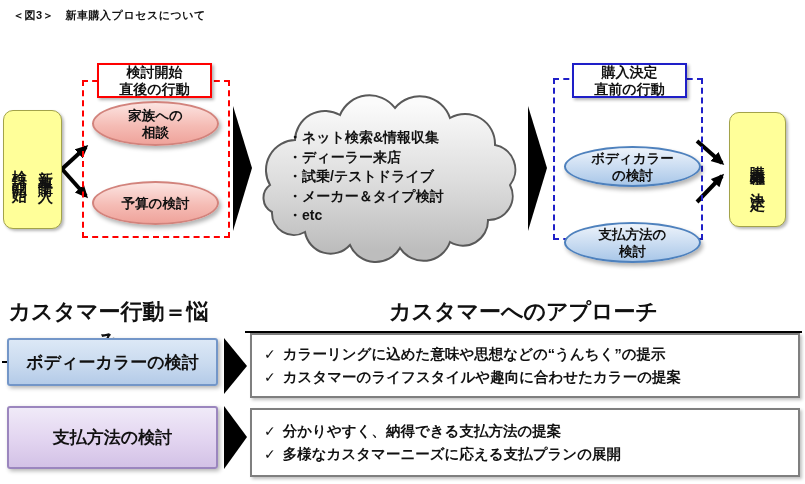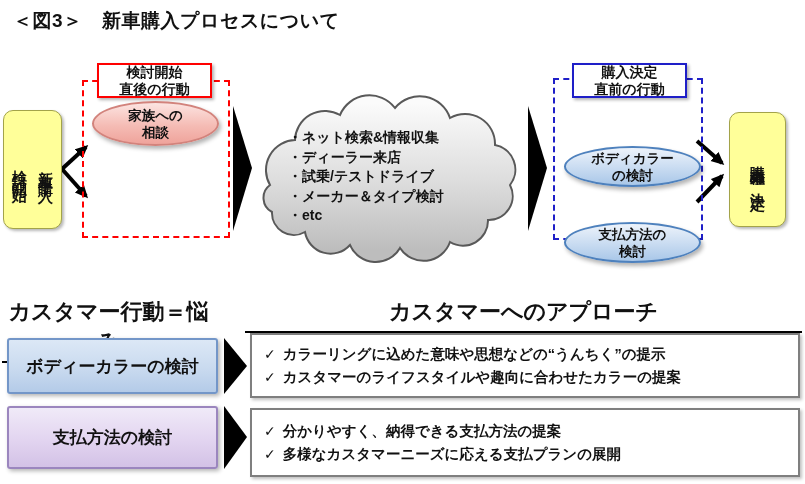--- a/index.html
+++ b/index.html
@@ -5,21 +5,21 @@
   html,body{margin:0;padding:0;background:#ffffff;}
   #canvas{
     position:relative;width:805px;height:484px;background:#ffffff;
     font-family:"Liberation Sans","DejaVu Sans",sans-serif;color:#111;overflow:hidden;
   }
   .abs{position:absolute;box-sizing:border-box;}
   .pre{white-space:pre-line;}
   .ctr{display:flex;align-items:center;justify-content:center;text-align:center;}
 
   
-  .title{left:13px;top:8px;width:500px;font-size:19px;font-weight:bold;letter-spacing:.5px;}
+  .title{left:13px;top:8px;width:500px;font-size:11px;font-weight:bold;letter-spacing:.5px;}
 
   
   #shape-layer{position:absolute;left:0;top:0;}
 
   
   .ybox{background:#FFFF99;border:1.5px solid #A3A34A;border-radius:10px;
         box-shadow:2px 2px 3px rgba(0,0,0,.28);}
   .vtext{writing-mode:vertical-rl;text-orientation:upright;white-space:pre;
          font-weight:bold;font-size:15px;}
   .vstart{letter-spacing:6px;line-height:26px;}
@@ -53,21 +53,21 @@
 
   
   .hdr{font-weight:bold;font-size:22px;text-align:center;border-bottom:2.5px solid #000;
        padding-bottom:4px;}
   .hdr-left{left:2px;top:297px;width:213px;}
   .hdr-right{left:245px;top:297px;width:557px;}
 
   
   .topic{border-radius:3px;font-weight:bold;font-size:17px;
          box-shadow:2px 2px 4px rgba(0,0,0,.3);}
-  .topic-blue{left:7px;top:338px;width:211px;height:56px;
+  .topic-blue{left:7px;top:338px;width:211px;height:48px;
       background:linear-gradient(180deg,#DCE8F6 0%,#C9DAEF 55%,#B4CBE8 100%);
       border:2px solid #7396C8;}
   .topic-purple{left:7px;top:406px;width:211px;height:63px;
       background:linear-gradient(180deg,#F0EAF8 0%,#E2D4F0 55%,#D3C2E6 100%);
       border:2px solid #9B86BE;}
 
   
   .approach{background:#ffffff;border:2px solid #7F7F7F;box-shadow:2px 2px 3px rgba(0,0,0,.25);
             display:flex;flex-direction:column;justify-content:center;padding-left:12px;}
   .ap1{left:250px;top:333px;width:550px;height:65px;}
@@ -126,20 +126,21 @@
     <span class="vtext vstart">新車購入
 検討開始</span>
   </div>
 
   <div class="abs frame-red"></div>
   <div class="abs stage-label ctr lab-red pre">検討開始
 直後の行動</div>
 
   <div class="abs ell ell-pink ctr pre pe1">家族への
 相談</div>
+  <div class="abs ell ell-pink ctr pre pe2">予算の検討</div>
 
   <div class="abs cloud-text">
     <div>・ネット検索&amp;情報収集</div>
     <div>・ディーラー来店</div>
     <div>・試乗/テストドライブ</div>
     <div>・メーカー＆タイプ検討</div>
     <div>・etc</div>
   </div>
 
   <div class="abs frame-blue"></div>

